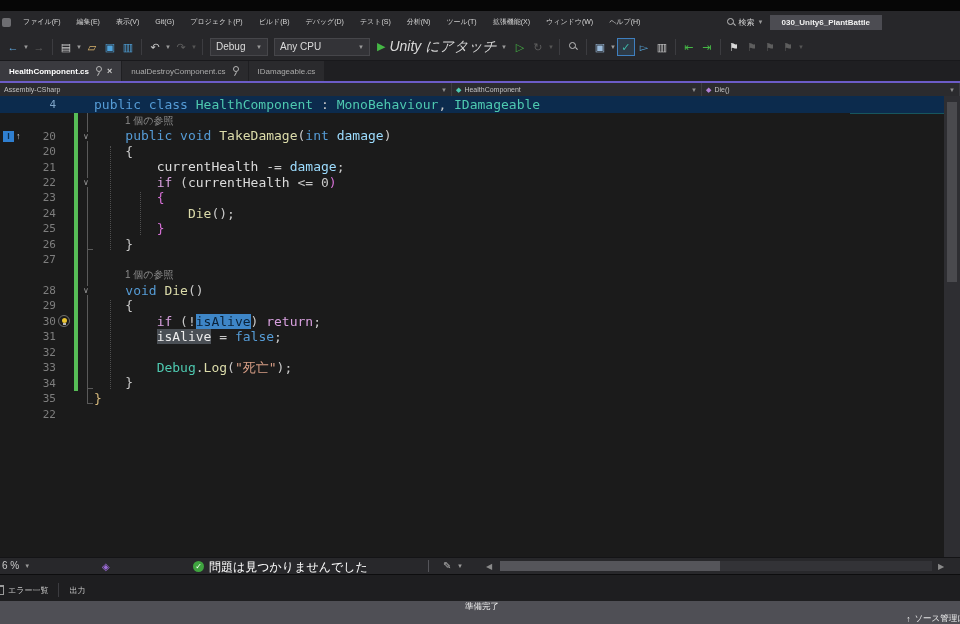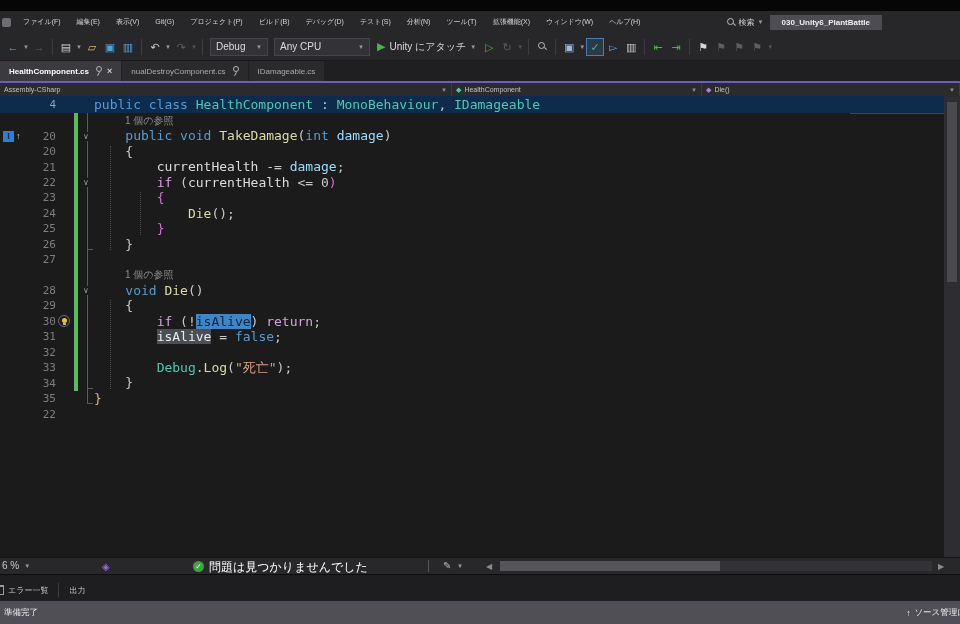--- a/index.html
+++ b/index.html
@@ -21,21 +21,21 @@
   
   #toolbar{left:0;top:33px;width:960px;height:28px;background:#27272a;border-bottom:1px solid #19191c;display:flex;align-items:center;padding-left:4px;box-sizing:border-box;}
   .tb-icon{width:18px;height:18px;line-height:18px;text-align:center;font-size:11px;flex:0 0 auto;cursor:default;}
   .tb-icon.boxed{border:1px solid #3f7fbf;background:#2d3a46;box-sizing:border-box;line-height:16px;}
   .tb-caret{width:8px;text-align:center;font-size:6px;color:#9a9a9a;flex:0 0 auto;}
   .tb-caret.dim{color:#555;}
   .tb-sep{width:1px;height:16px;background:#3c3c40;margin:0 4px;flex:0 0 auto;}
   .tb-select{height:18px;background:#333337;border:1px solid #46464a;color:#dcdcdc;font-size:10px;display:flex;align-items:center;justify-content:space-between;padding:0 5px;margin:0 3px;box-sizing:border-box;flex:0 0 auto;}
   #attach-btn{display:flex;align-items:center;gap:4px;margin:0 4px;flex:0 0 auto;}
   #attach-play{color:#45b745;font-size:11px;}
-  #attach-label{font-size:10px;color:#d8d8d8;white-space:nowrap;}
+  #attach-label{font-size:14px;color:#d8d8d8;white-space:nowrap;font-style:italic;}
   
   #tabbar{left:0;top:61px;width:960px;height:20px;background:#1f1f22;display:flex;align-items:flex-end;}
   .doc-tab{height:20px;display:flex;align-items:center;gap:5px;padding:0 9px;font-size:8px;color:#ababab;background:#2a2a2d;margin-right:1px;white-space:nowrap;}
   .doc-tab.active{background:#3a3a3f;color:#ffffff;font-weight:bold;}
   .doc-tab .close{color:#cfcfcf;font-size:9px;}
   .pin{display:inline-block;position:relative;width:8px;height:10px;}
   .pin::before{content:"";position:absolute;left:2px;top:0;width:4px;height:4px;border:1px solid #b5b5b5;border-radius:50%;}
   .pin::after{content:"";position:absolute;left:4px;bottom:0;width:1px;height:4px;background:#b5b5b5;transform:rotate(30deg);}
   #purple-line{left:0;top:81px;width:960px;height:2px;background:#6c5cc7;}
   
@@ -92,21 +92,21 @@
   #hs-thumb{position:absolute;left:0;top:0;width:220px;height:10px;background:#55555a;}
   #hs-right{position:absolute;left:938px;top:4px;font-size:8px;color:#8a8a8a;}
   
   #panel{left:0;top:574px;width:960px;height:27px;background:#1e1e20;border-top:1px solid #0d0d0e;}
   #panel-tabs{position:absolute;left:0;top:5px;display:flex;align-items:center;height:20px;overflow:hidden;}
   .panel-tab{font-size:8px;color:#c8c8c8;padding:0 10px;display:flex;align-items:center;gap:4px;height:20px;white-space:nowrap;}
   .panel-tab:first-child{margin-left:-16px;}
   .panel-tab-sep{width:1px;height:14px;background:#3c3c40;}
   .grid-ico{display:inline-block;width:8px;height:7px;border:1px solid #9a9a9a;border-top-width:2px;}
   
-  #statusbar{left:0;top:601px;width:960px;height:23px;background:#4f4f55;display:flex;align-items:center;font-size:8.5px;color:#f2f2f2;}
+  #statusbar{left:0;top:601px;width:960px;height:23px;background:#4f4f55;display:flex;align-items:center;font-size:8.5px;color:#f2f2f2;flex-direction:column;}
   #status-left{padding-left:4px;}
   #status-right{margin-left:auto;display:flex;align-items:center;gap:4px;margin-right:-6px;white-space:nowrap;}
 </style>
 </head>
 <body>
 
 <div id="stage">
 
   <div class="abs" id="title-strip"></div>
 

